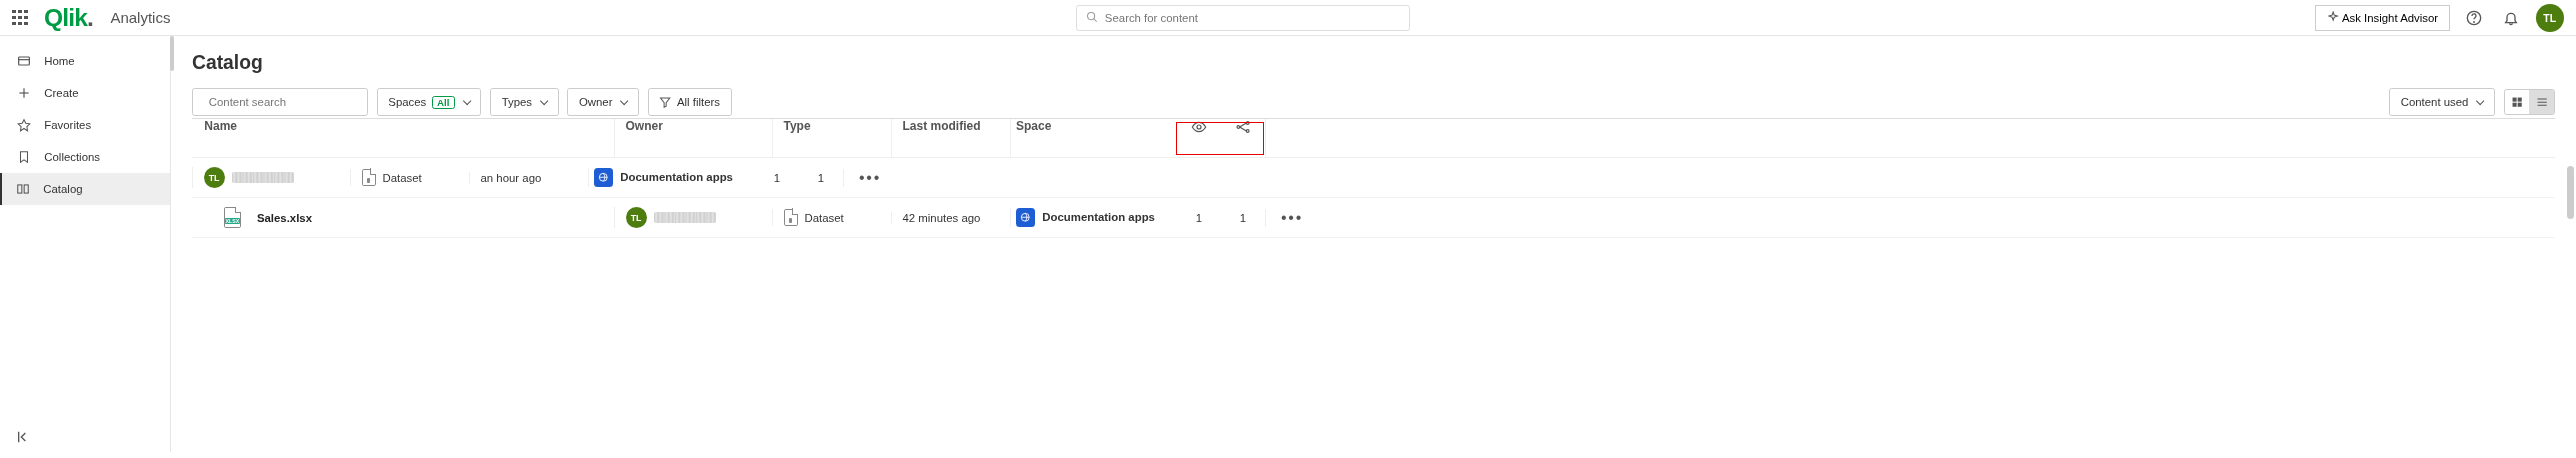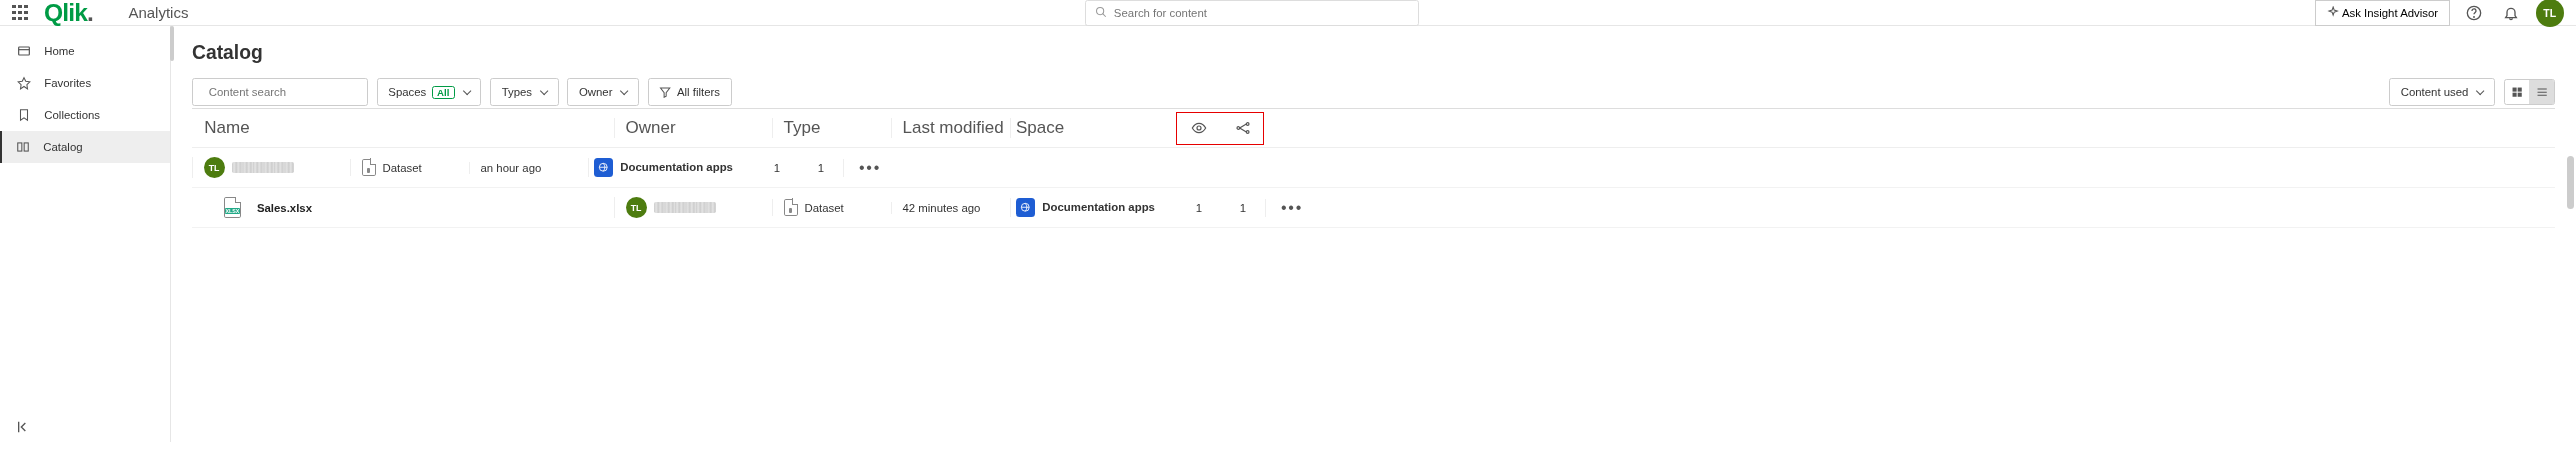--- a/index.html
+++ b/index.html
@@ -1,23 +1,23 @@
 <!DOCTYPE html>
 <html><head>
 <meta charset="utf-8">
 <style>
   * { box-sizing: border-box; margin: 0; padding: 0; font-family: -apple-system, BlinkMacSystemFont, "Segoe UI", Arial, sans-serif; }
   html, body { width: 100%; height: 100%; background: #fff; color: #333; font-size: 11.4px; }
-  .topbar { height: 26px; display: flex; align-items: center; padding: 0 12.3px; border-bottom: 0.9px solid #e6e6e6; gap: 10.5px; }
+  .topbar { height: 36px; display: flex; align-items: center; padding: 0 12.3px; border-bottom: 0.9px solid #e6e6e6; gap: 10.5px; }
   .waffle { width: 16px; height: 16px; display: grid; grid-template-columns: repeat(3,3.5px); grid-template-rows: repeat(3,3.5px); gap: 2.6px; cursor: pointer; }
   .waffle span { background: #555; }
   .logo { display: flex; align-items: baseline; gap: 1.8px; margin-left: 5.3px; }
   .logo-q { font-size: 24.6px; font-weight: 700; color: #009b45; letter-spacing: -0.9px; }
   .logo-q .tail { color: #555; }
-  .analytics { font-size: 15px; color: #555; margin-left: 25px; }
+  .analytics { font-size: 15px; color: #555; margin-left: 7px; }
   .search-wrap { flex: 1; display: flex; justify-content: center; }
   .search { width: 334px; height: 26px; border: 0.9px solid #ddd; border-radius: 2.6px; display: flex; align-items: center; padding: 0 8.8px; color: #888; gap:7px; }
   .search input { border: none; outline: none; flex:1; font-size:11.4px; color:#333; }
   .top-right { display: flex; align-items: center; gap: 12.3px; }
   .btn-outline { height: 26px; border: 0.9px solid #ccc; border-radius: 0; background:#fff; display:flex; align-items:center; padding:0 10.5px; gap:3px; cursor:pointer; font-size:11.4px;justify-content:space-between;}
   .icon-btn { width:24.6px; height:24.6px; display:flex; align-items:center; justify-content:center; color:#555; cursor:pointer; border-radius:50%;}
   .avatar { width:28px; height:28px; border-radius:50%; background:#4d7c0f; color:#fff; display:flex; align-items:center; justify-content:center; font-size:10.5px; font-weight:600; cursor:pointer;}
   .avatar.sm { width:21px; height:21px; font-size:8.8px;}
   .body { display:flex; height: calc(100% - 42px); }
   .sidebar { width:171px; border-right:0.9px solid #e6e6e6; position:relative; padding-top:8.8px;}
@@ -31,21 +31,21 @@
   .toolbar { display:flex; align-items:center; gap:8.8px; margin-bottom:2px;}
   .content-search { width:176px; height:28px; border:0.9px solid #ccc; border-radius:2.6px; display:flex; align-items:center; padding:0 8.8px; gap:7px; color:#999;}
   .content-search input { border:none; outline:none; flex:1; font-size:11.4px;}
   .pill { height:28px; border:0.9px solid #ccc; border-radius:2.6px; background:#fff; display:flex; align-items:center; padding:0 10.5px; gap:5.3px; cursor:pointer; font-size:11.4px;}
   .badge { border:0.9px solid #009b45; color:#009b45; border-radius:2.6px; padding:0 4.4px; font-size:9.7px; font-weight:700;}
   .toolbar-right { margin-left:auto; display:flex; align-items:center; gap:8.8px;}
   .view-toggle { display:flex; border:0.9px solid #ccc; border-radius:2.6px; overflow:hidden;}
   .view-toggle .v { width:24.6px; height:24.6px; display:flex; align-items:center; justify-content:center; cursor:pointer; color:#555;}
   .view-toggle .v.active { background:#ddd; }
   .table { border-top:0.9px solid #ddd; }
-  .thead { display:flex; align-items:center; height:39px; color:#555; font-size:17px; border-bottom:0.9px solid #eee; position:relative;}
+  .thead { display:flex; height:39px; color:#555; font-size:12px; border-bottom:0.9px solid #eee; position:relative;font-weight:bold;}
   .col-name { width:422px; padding-left:12.3px;}
   .col-owner { width:158px; border-left:0.9px solid #eee; padding-left:10.5px;}
   .col-type { width:119px; border-left:0.9px solid #eee; padding-left:10.5px;}
   .col-mod  { width:119px; border-left:0.9px solid #eee; padding-left:10.5px;}
   .col-space{ width:167px; border-left:0.9px solid #eee; padding-left:5px;}
   .col-n1   { width:44px; text-align:center;}
   .col-n2   { width:44px; text-align:center;}
   .col-act  { width:53px; border-left:0.9px solid #eee;}
   .highlight-box { position:absolute; border:1.8px solid #e60000; height:33px; width:88px; top:2.6px;}
   .row { display:flex; align-items:center; height:40px; border-bottom:0.9px solid #f2f2f2;}
@@ -123,20 +123,29 @@
       <span class="nav-icon">
           <svg width="16" height="16" viewBox="0 0 24 24" fill="none" stroke="#555" stroke-width="1.8">
             <rect x="4" y="6" width="16" height="12" rx="1"></rect>
             <path d="M4 10h16"></path>
           </svg>
         </span>
       <span>Home</span>
     </div>
     <div class="nav-item">
       <span class="nav-icon">
+          <svg width="14" height="14" viewBox="0 0 24 24" stroke="#555" stroke-width="2">
+            <line x1="12" y1="4" x2="12" y2="20"></line>
+            <line x1="4" y1="12" x2="20" y2="12"></line>
+          </svg>
+        </span>
+      <span>Create</span>
+    </div>
+    <div class="nav-item">
+      <span class="nav-icon">
           <svg width="14" height="14" viewBox="0 0 24 24" fill="none" stroke="#555" stroke-width="1.8">
             <polygon points="12,3 15,9 22,10 17,15 18,22 12,18 6,22 7,15 2,10 9,9"></polygon>
           </svg>
         </span>
       <span>Favorites</span>
     </div>
     <div class="nav-item">
       <span class="nav-icon">
           <svg width="14" height="14" viewBox="0 0 24 24" fill="none" stroke="#555" stroke-width="1.8">
             <path d="M6 3h12v18l-6-4-6 4z"></path>

